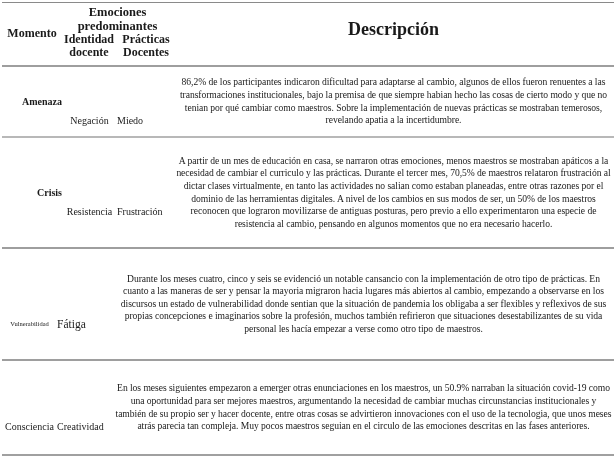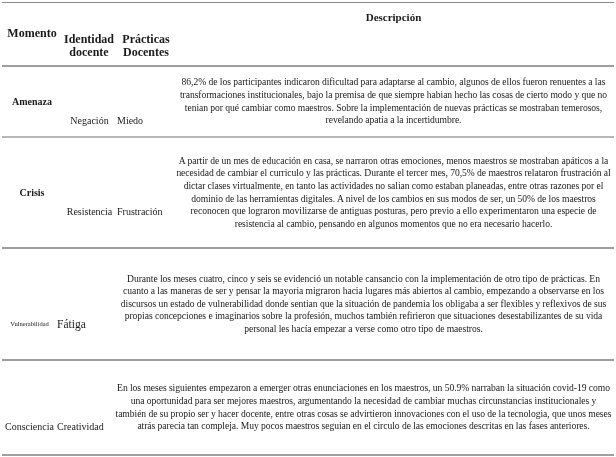--- a/index.html
+++ b/index.html
@@ -34,42 +34,42 @@
     background: #b8b8b8;
   }
   .rule-bottom {
     height: 2px;
     background: #a0a0a0;
   }
   .row {
     display: flex;
     align-items: center;
   }
-  .c-momento { width: 60px; text-align: center; }
+  .c-momento { width: 60px; text-align: right; }
   .c-ident { width: 55px; text-align: center; }
   .c-pract { width: 56px; text-align: left; }
   .c-desc { flex: 1; text-align: center; padding: 0 2px; }
 
   
   .header {
     height: 62px;
     position: relative;
   }
   .h-text {
     font-weight: bold;
     font-size: 12px;
     line-height: 13px;
     position: absolute;
     text-align: center;
   }
   .h-momento { left: 0; width: 60px; top: 24px; }
   .h-emo { left: 58px; width: 115px; top: 2px; font-size: 12.5px; line-height: 14px; }
   .h-ident { left: 58px; width: 58px; top: 30px; }
   .h-pract { left: 114px; width: 60px; top: 30px; }
-  .h-desc { left: 171px; width: 441px; top: 8px; font-size: 11px; text-align: center; }
+  .h-desc { left: 171px; width: 441px; top: 20px; font-size: 18px; text-align: center; }
 
   .body-row .c-momento {
     font-weight: bold;
     font-size: 10px;
     line-height: 11px;
   }
   .body-row .c-ident, .body-row .c-pract {
     font-size: 10px;
     line-height: 12px;
     margin-top: 39px;
@@ -91,20 +91,21 @@
   .r4 { height: 93px; }
 </style>
 </head>
 <body>
 
 <div class="table">
   <div class="rule-top"></div>
 
   <div class="header">
     <div class="h-text h-momento">Momento</div>
+    <div class="h-text h-emo">Emociones predominantes</div>
     <div class="h-text h-ident">Identidad docente</div>
     <div class="h-text h-pract">Prácticas Docentes</div>
     <div class="h-text h-desc">Descripción</div>
   </div>
 
   <div class="rule-mid"></div>
 
   <div class="row body-row r1">
     <div class="c-momento">Amenaza</div>
     <div class="c-ident">Negación</div>

